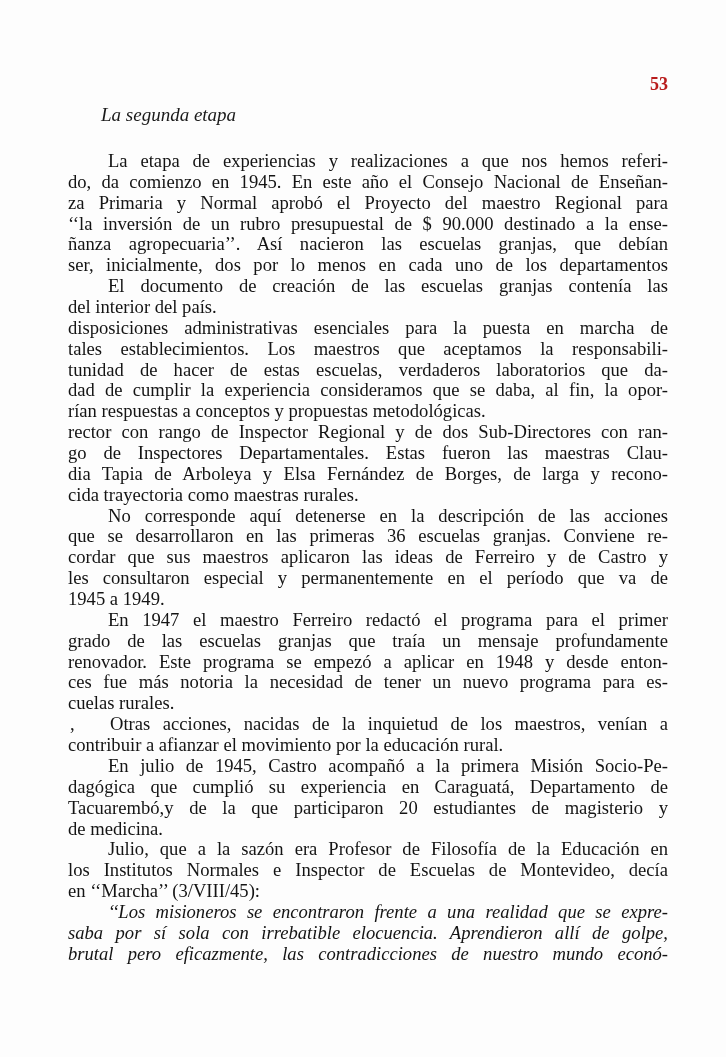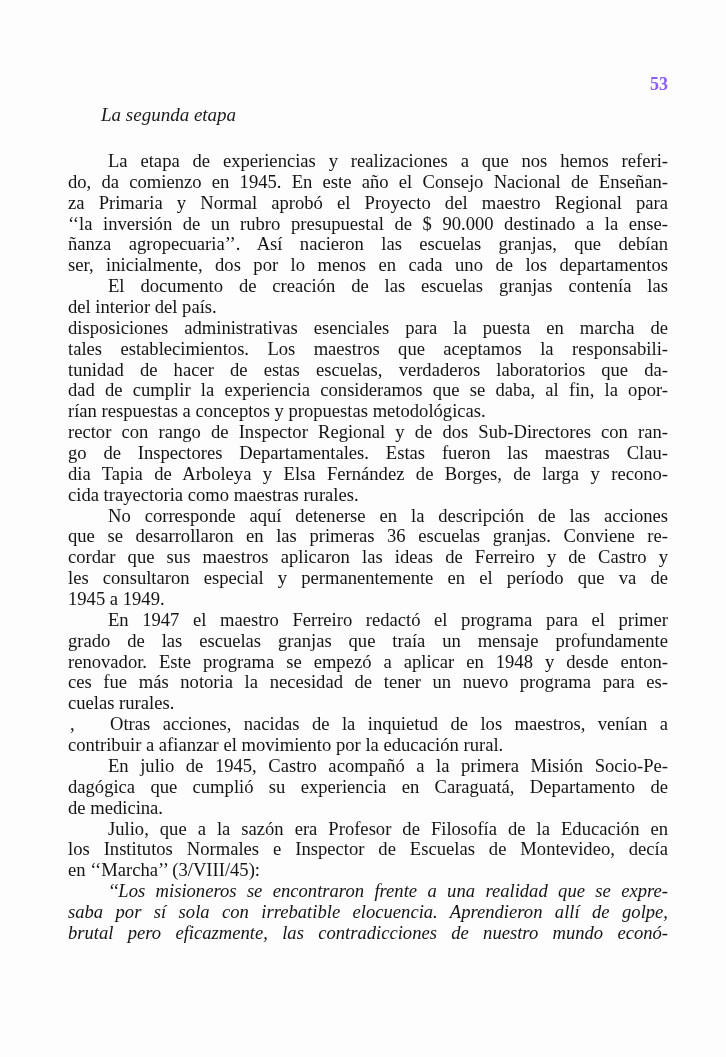--- a/index.html
+++ b/index.html
@@ -1,21 +1,21 @@
 <!DOCTYPE html>
 <html><head>
 <meta charset="utf-8">
 <style>
   html, body { margin: 0; padding: 0; background: #ffffff; }
   body { width: 726px; height: 1057px; position: relative; overflow: hidden; }
   .page { position: absolute; left: 0; top: 0; width: 726px; height: 1057px; background: #fdfdfd; }
   .page-number {
     position: absolute; left: 628px; top: 74px; width: 40px; text-align: right;
     font-family: "Liberation Serif", "DejaVu Serif", serif; font-weight: bold;
-    font-size: 18px; color: #8b5cf6;
+    font-size: 18px; color: #b91c1c;
   }
   .section-title {
     position: absolute; left: 68px; top: 104px;
     font-family: "Liberation Serif", "DejaVu Serif", serif; font-style: italic;
     font-size: 19px; color: #1a1a1a; margin-left: 33px;
   }
   .body-text {
     position: absolute; left: 68px; top: 151px; width: 600px;
     font-family: "Liberation Serif", "DejaVu Serif", serif;
     font-size: 18.6px; line-height: 20.86px; color: #141414;
@@ -61,20 +61,21 @@
       <div class="line last"><span>1945 a 1949.</span></div>
       <div class="line indent"><span>En 1947 el maestro Ferreiro redactó el programa para el primer</span></div>
       <div class="line"><span>grado de las escuelas granjas que traía un mensaje profundamente</span></div>
       <div class="line"><span>renovador. Este programa se empezó a aplicar en 1948 y desde enton-</span></div>
       <div class="line"><span>ces fue más notoria la necesidad de tener un nuevo programa para es-</span></div>
       <div class="line last"><span>cuelas rurales.</span></div>
       <div class="line indent with-mark"><span class="stray-mark">,</span><span style="word-spacing: 0.2px;">Otras acciones, nacidas de la inquietud de los maestros, venían a</span></div>
       <div class="line last"><span>contribuir a afianzar el movimiento por la educación rural.</span></div>
       <div class="line indent"><span>En julio de 1945, Castro acompañó a la primera Misión Socio-Pe-</span></div>
       <div class="line"><span>dagógica que cumplió su experiencia en Caraguatá, Departamento de</span></div>
+      <div class="line"><span>Tacuarembó,y de la que participaron 20 estudiantes de magisterio y</span></div>
       <div class="line last"><span>de medicina.</span></div>
       <div class="line indent"><span>Julio, que a la sazón era Profesor de Filosofía de la Educación en</span></div>
       <div class="line"><span>los Institutos Normales e Inspector de Escuelas de Montevideo, decía</span></div>
       <div class="line last"><span>en ‘‘Marcha’’ (3/VIII/45):</span></div>
       <div class="line indent quote"><span>‘‘Los misioneros se encontraron frente a una realidad que se expre-</span></div>
       <div class="line quote"><span>saba por sí sola con irrebatible elocuencia. Aprendieron allí de golpe,</span></div>
       <div class="line quote"><span>brutal pero eficazmente, las contradicciones de nuestro mundo econó-</span></div>
     </div>
 </div>
 

